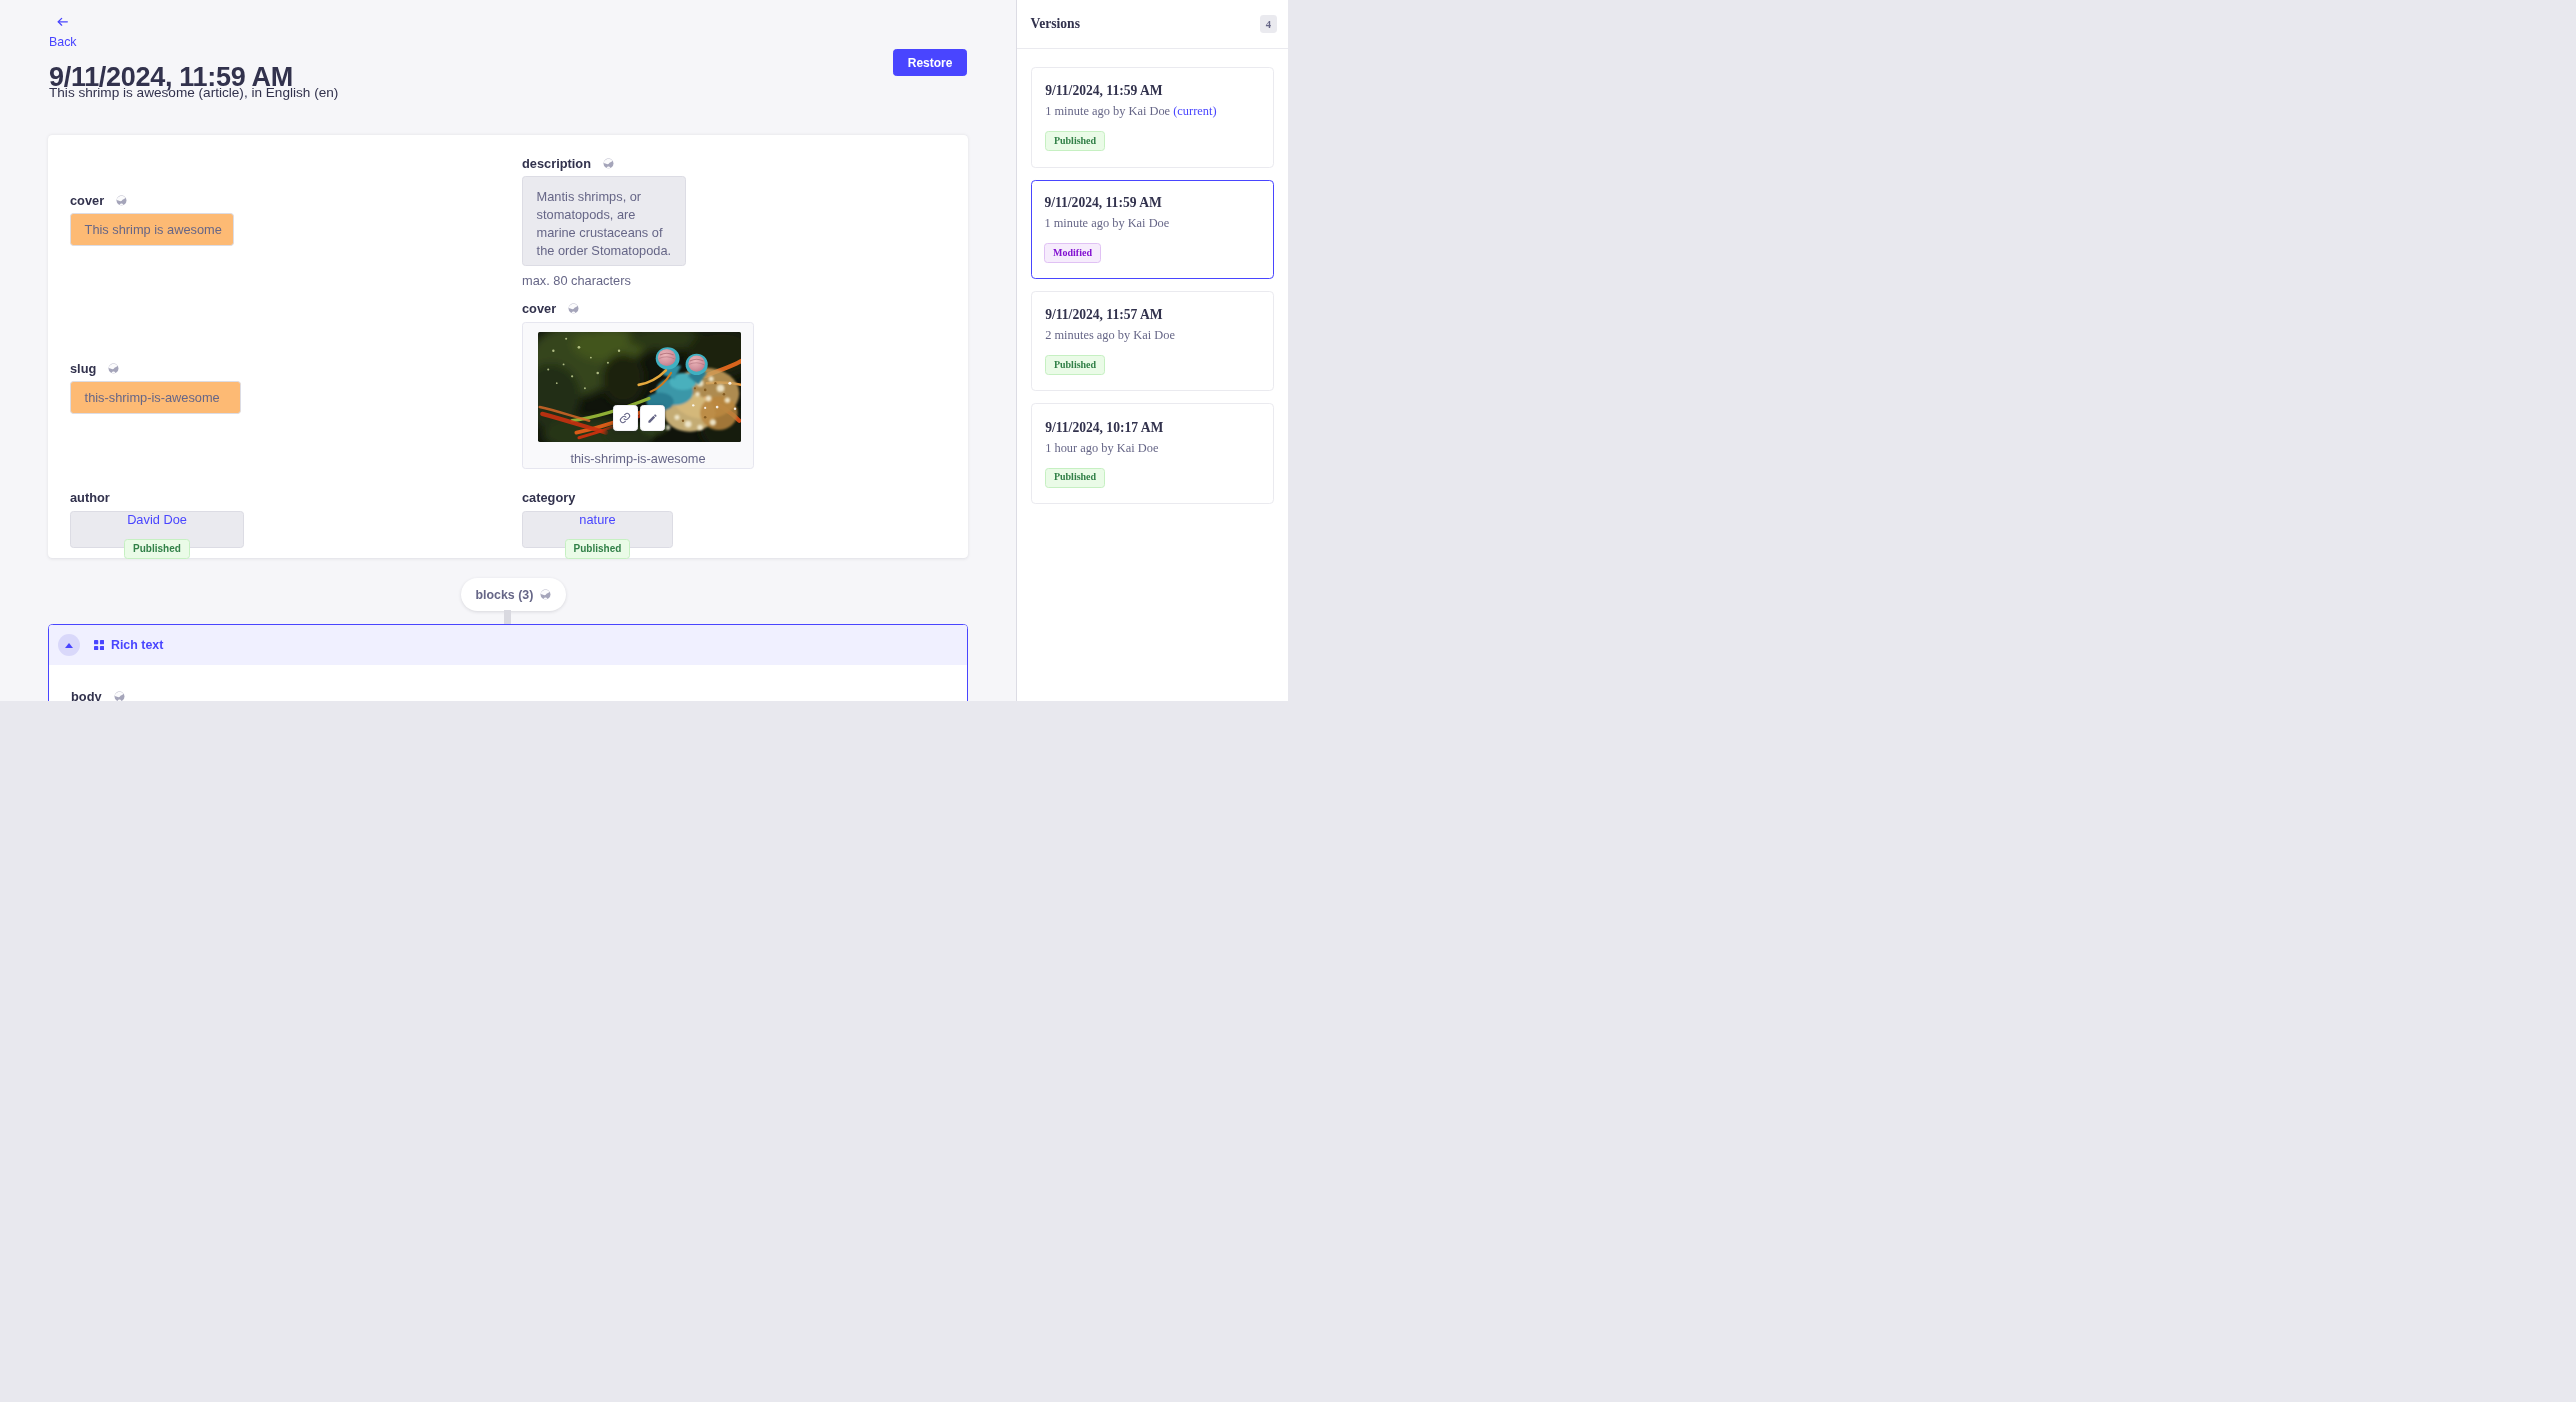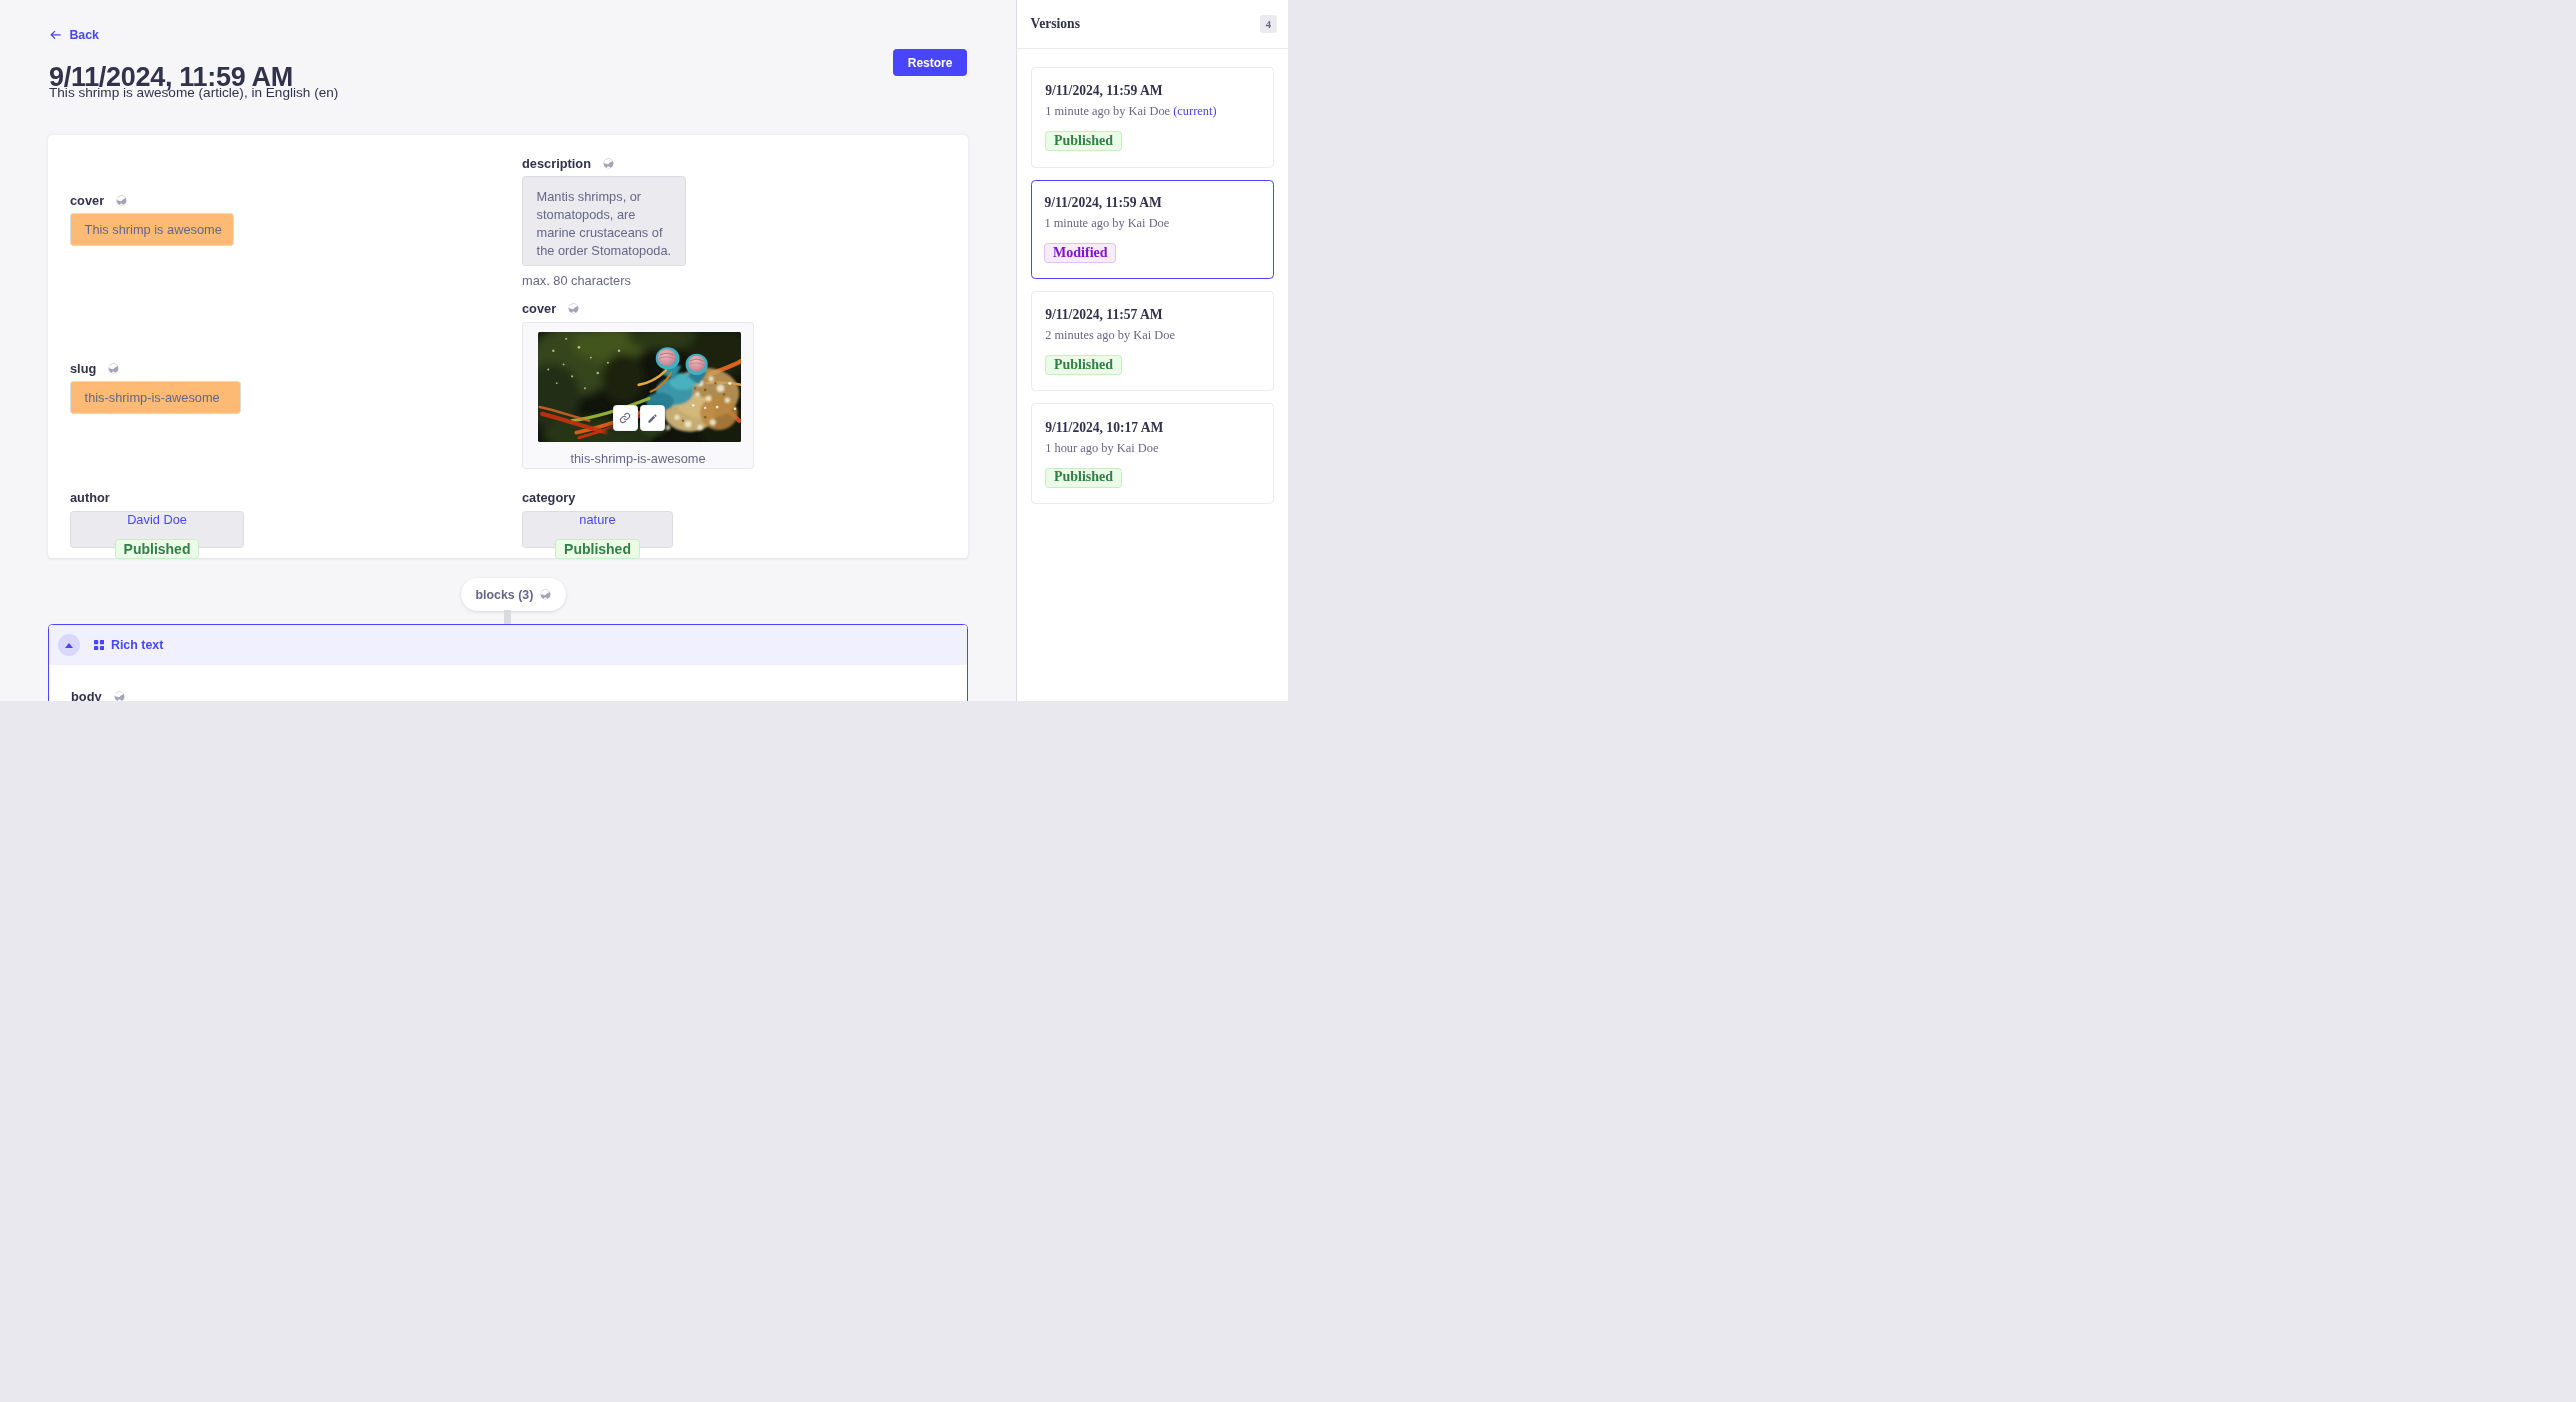--- a/index.html
+++ b/index.html
@@ -1,38 +1,38 @@
 <!DOCTYPE html>
 <html style="font-size:13.6px"><head>
 <meta charset="utf-8">
 <style>
   html,body{margin:0;padding:0;background:#e8e8ee;}
   body{font-family:"Liberation Sans", sans-serif;-webkit-font-smoothing:antialiased;}
   .app{position:relative;width:1288px;height:701px;background:#f6f6f9;display:flex;overflow:hidden;}
   
   .main{position:relative;width:1016px;height:701px;flex:0 0 auto;overflow:hidden;}
-  .back-row{position:absolute;top:28px;left:49px;display:flex;align-items:center;gap:6.8px;color:#4945ff;font-size:12.4px;font-weight:700;cursor:pointer;}
+  .back-row{position:absolute;top:15px;left:49px;display:flex;align-items:center;gap:6.8px;color:#4945ff;font-size:12.4px;font-weight:400;cursor:pointer;flex-direction:column;}
   .page-title{position:absolute;top:44px;left:49px;font-size:27px;font-weight:700;color:#32324d;letter-spacing:-0.3px;}
   .page-subtitle{position:absolute;top:85px;left:49px;font-size:13.6px;color:#32324d;}
   .restore-btn{position:absolute;top:49px;right:49px;height:27px;padding:0 13.6px;background:#4945ff;color:#fff;border:0.9px solid #4945ff;border-radius:3.4px;font-size:12px;font-weight:600;display:flex;align-items:center;cursor:pointer;font-family:inherit;}
   
   .form-card{position:absolute;left:48px;top:135px;width:920px;height:423px;background:#fff;border-radius:4.3px;box-shadow:0 0.9px 3.4px rgba(33,33,52,.1);}
   .flabel{display:flex;align-items:center;gap:12px;font-size:12.8px;font-weight:600;color:#32324d;}
   .gfield{position:absolute;}
   .tinput{background:#fdba74;border:0.9px solid #dcdce4;border-radius:3.4px;color:#666687;font-size:12.8px;display:flex;align-items:center;padding:0 13.6px;box-sizing:border-box;white-space:nowrap;overflow:hidden;}
   .tarea{background:#eaeaef;border:0.9px solid #dcdce4;border-radius:3.4px;color:#666687;font-size:12.8px;line-height:18px;padding:11px 13.6px;box-sizing:border-box;}
   .hint{font-size:12.8px;color:#666687;}
   .cover-box{background:#f9f9fb;border:0.9px solid #e6e6ef;border-radius:3.4px;box-sizing:border-box;}
   .cover-photo{position:absolute;left:14.5px;top:8.5px;width:203px;height:110px;border-radius:1.7px;overflow:hidden;}
   .cover-actions{position:absolute;left:0;right:0;bottom:10.2px;display:flex;justify-content:center;gap:2.6px;}
   .cover-act-btn{width:25px;height:26.4px;background:#fff;border:0.9px solid #f0f0f4;border-radius:3.4px;display:flex;align-items:center;justify-content:center;box-shadow:0 0.9px 2.6px rgba(33,33,52,.25);cursor:pointer;padding:0;}
   .cover-name{position:absolute;left:0;right:0;top:128px;text-align:center;font-size:12.8px;color:#666687;}
   .rel-box{background:#eaeaef;border:0.9px solid #dcdce4;border-radius:3.4px;display:flex;align-items:center;padding:0 13.6px;gap:12px;box-sizing:border-box;flex-direction:column;}
   .rel-link{color:#4945ff;font-size:12.8px;cursor:pointer;text-decoration:none;}
-  .badge{display:inline-flex;align-items:center;font-size:14px;font-weight:700;padding:2.6px 7.7px;border-radius:3.4px;line-height:12.8px;}
+  .badge{display:inline-flex;align-items:center;font-size:10px;font-weight:700;padding:2.6px 7.7px;border-radius:3.4px;line-height:12.8px;}
   .badge.published{color:#328048;background:#eafbe7;border:0.9px solid #c6f0c2;}
   .badge.modified{color:#8312d1;background:#f6ecfc;border:0.9px solid #e0c1f4;}
   
   .blocks-pill{position:absolute;left:461px;top:578px;height:33px;padding:0 14.5px;background:#fff;border-radius:17px;box-shadow:0 0.9px 3.4px rgba(33,33,52,.14);display:flex;align-items:center;gap:6.8px;font-size:12.4px;font-weight:600;color:#666687;cursor:pointer;}
   .pill-connector{position:absolute;left:504px;top:610px;width:6.8px;height:15.3px;background:#d9d9e0;}
   .rich-panel{position:absolute;left:48px;top:624px;width:920px;height:102px;background:#fff;border:1.7px solid #4945ff;border-radius:4.3px 4.3px 0 0;box-sizing:border-box;}
   .rich-header{height:40px;background:#f0f0ff;border-radius:2.6px 2.6px 0 0;display:flex;align-items:center;padding-left:9.4px;}
   .acc-toggle{width:22px;height:22px;border-radius:50%;background:#d9d8fa;border:none;display:flex;align-items:center;justify-content:center;cursor:pointer;}
   .tri-up{width:0;height:0;border-left:4.3px solid transparent;border-right:4.3px solid transparent;border-bottom:5.1px solid #4945ff;}
   .rich-title{color:#4945ff;font-size:12.4px;font-weight:600;margin-left:6.8px;}

